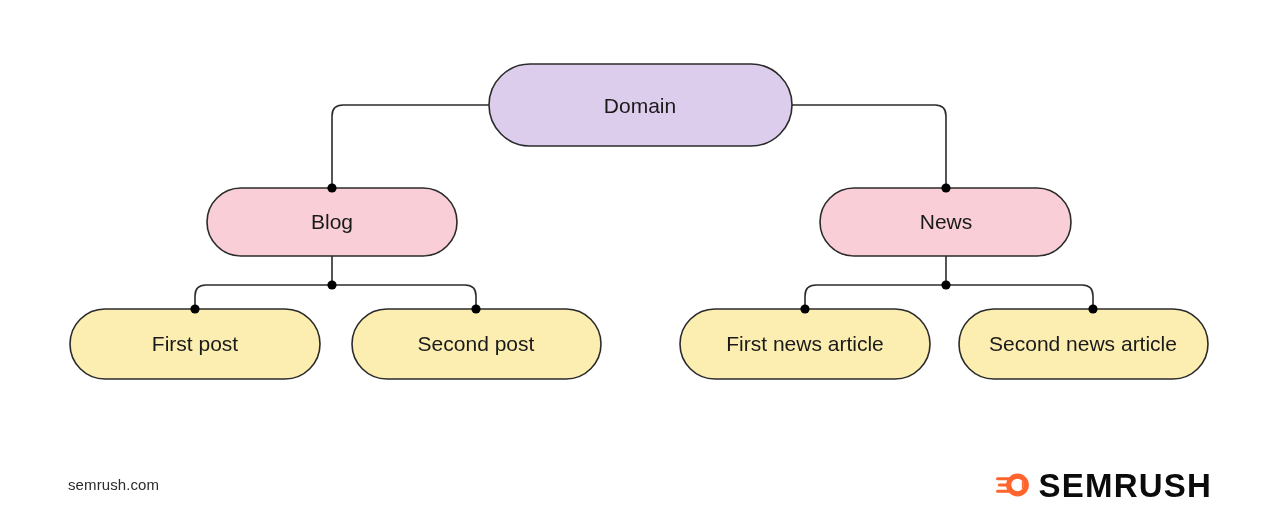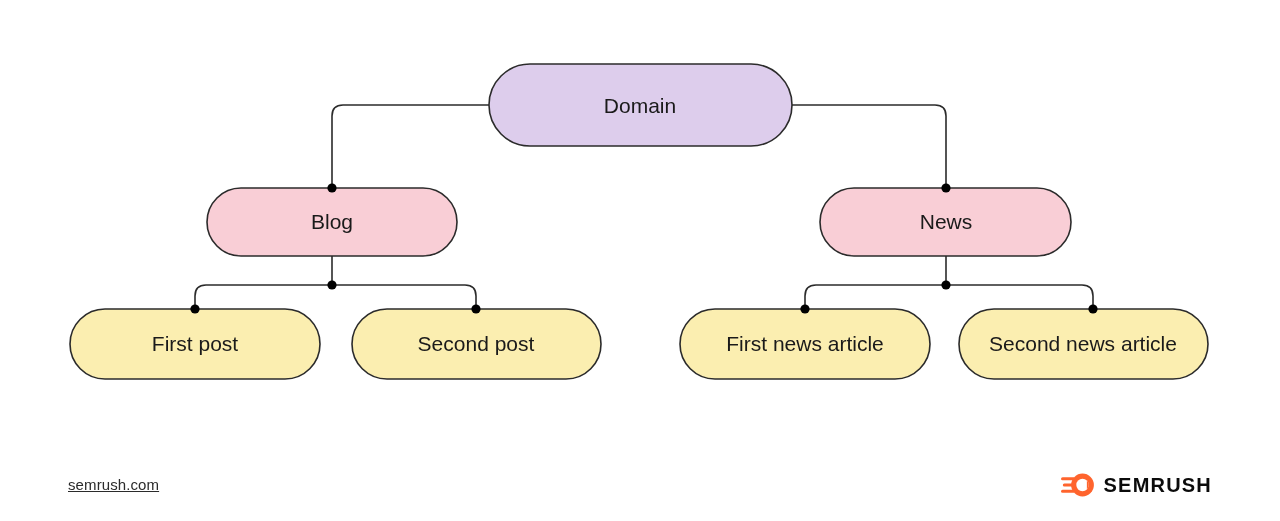--- a/index.html
+++ b/index.html
@@ -49,36 +49,35 @@
   }
 
   .footer-url {
     position: absolute;
     left: 68px;
     top: 476px;
     font-family: "Liberation Sans", sans-serif;
     font-size: 15px;
     color: #2b2b2b;
     letter-spacing: 0.1px;
-    text-decoration: underline;
   }
 
   .brand-logo {
     position: absolute;
     right: 68px;
     top: 468px;
     height: 34px;
     display: flex;
     align-items: center;
     gap: 9px;
   }
 
   .brand-wordmark {
     font-family: "Liberation Sans", sans-serif;
-    font-size: 20px;
+    font-size: 33px;
     font-weight: bold;
     color: #0b0b0b;
     letter-spacing: 1.2px;
     line-height: 1;
   }
 </style>
 </head>
 <body>
 
 <svg id="diagram-canvas" viewBox="0 0 1280 521" xmlns="http://www.w3.org/2000/svg">

